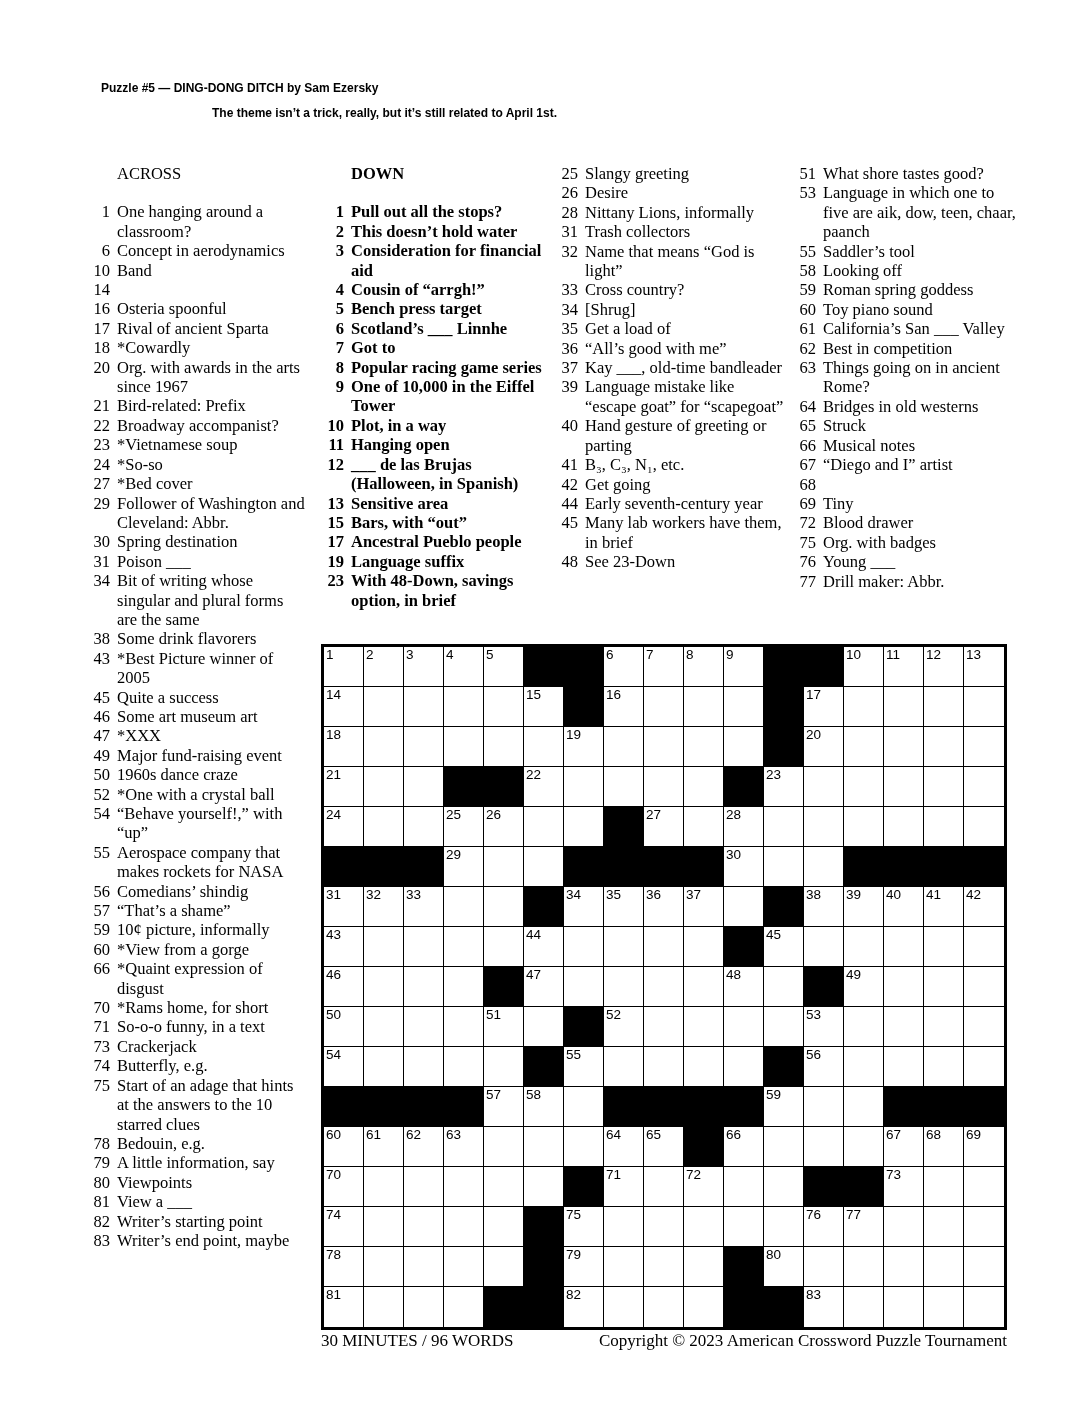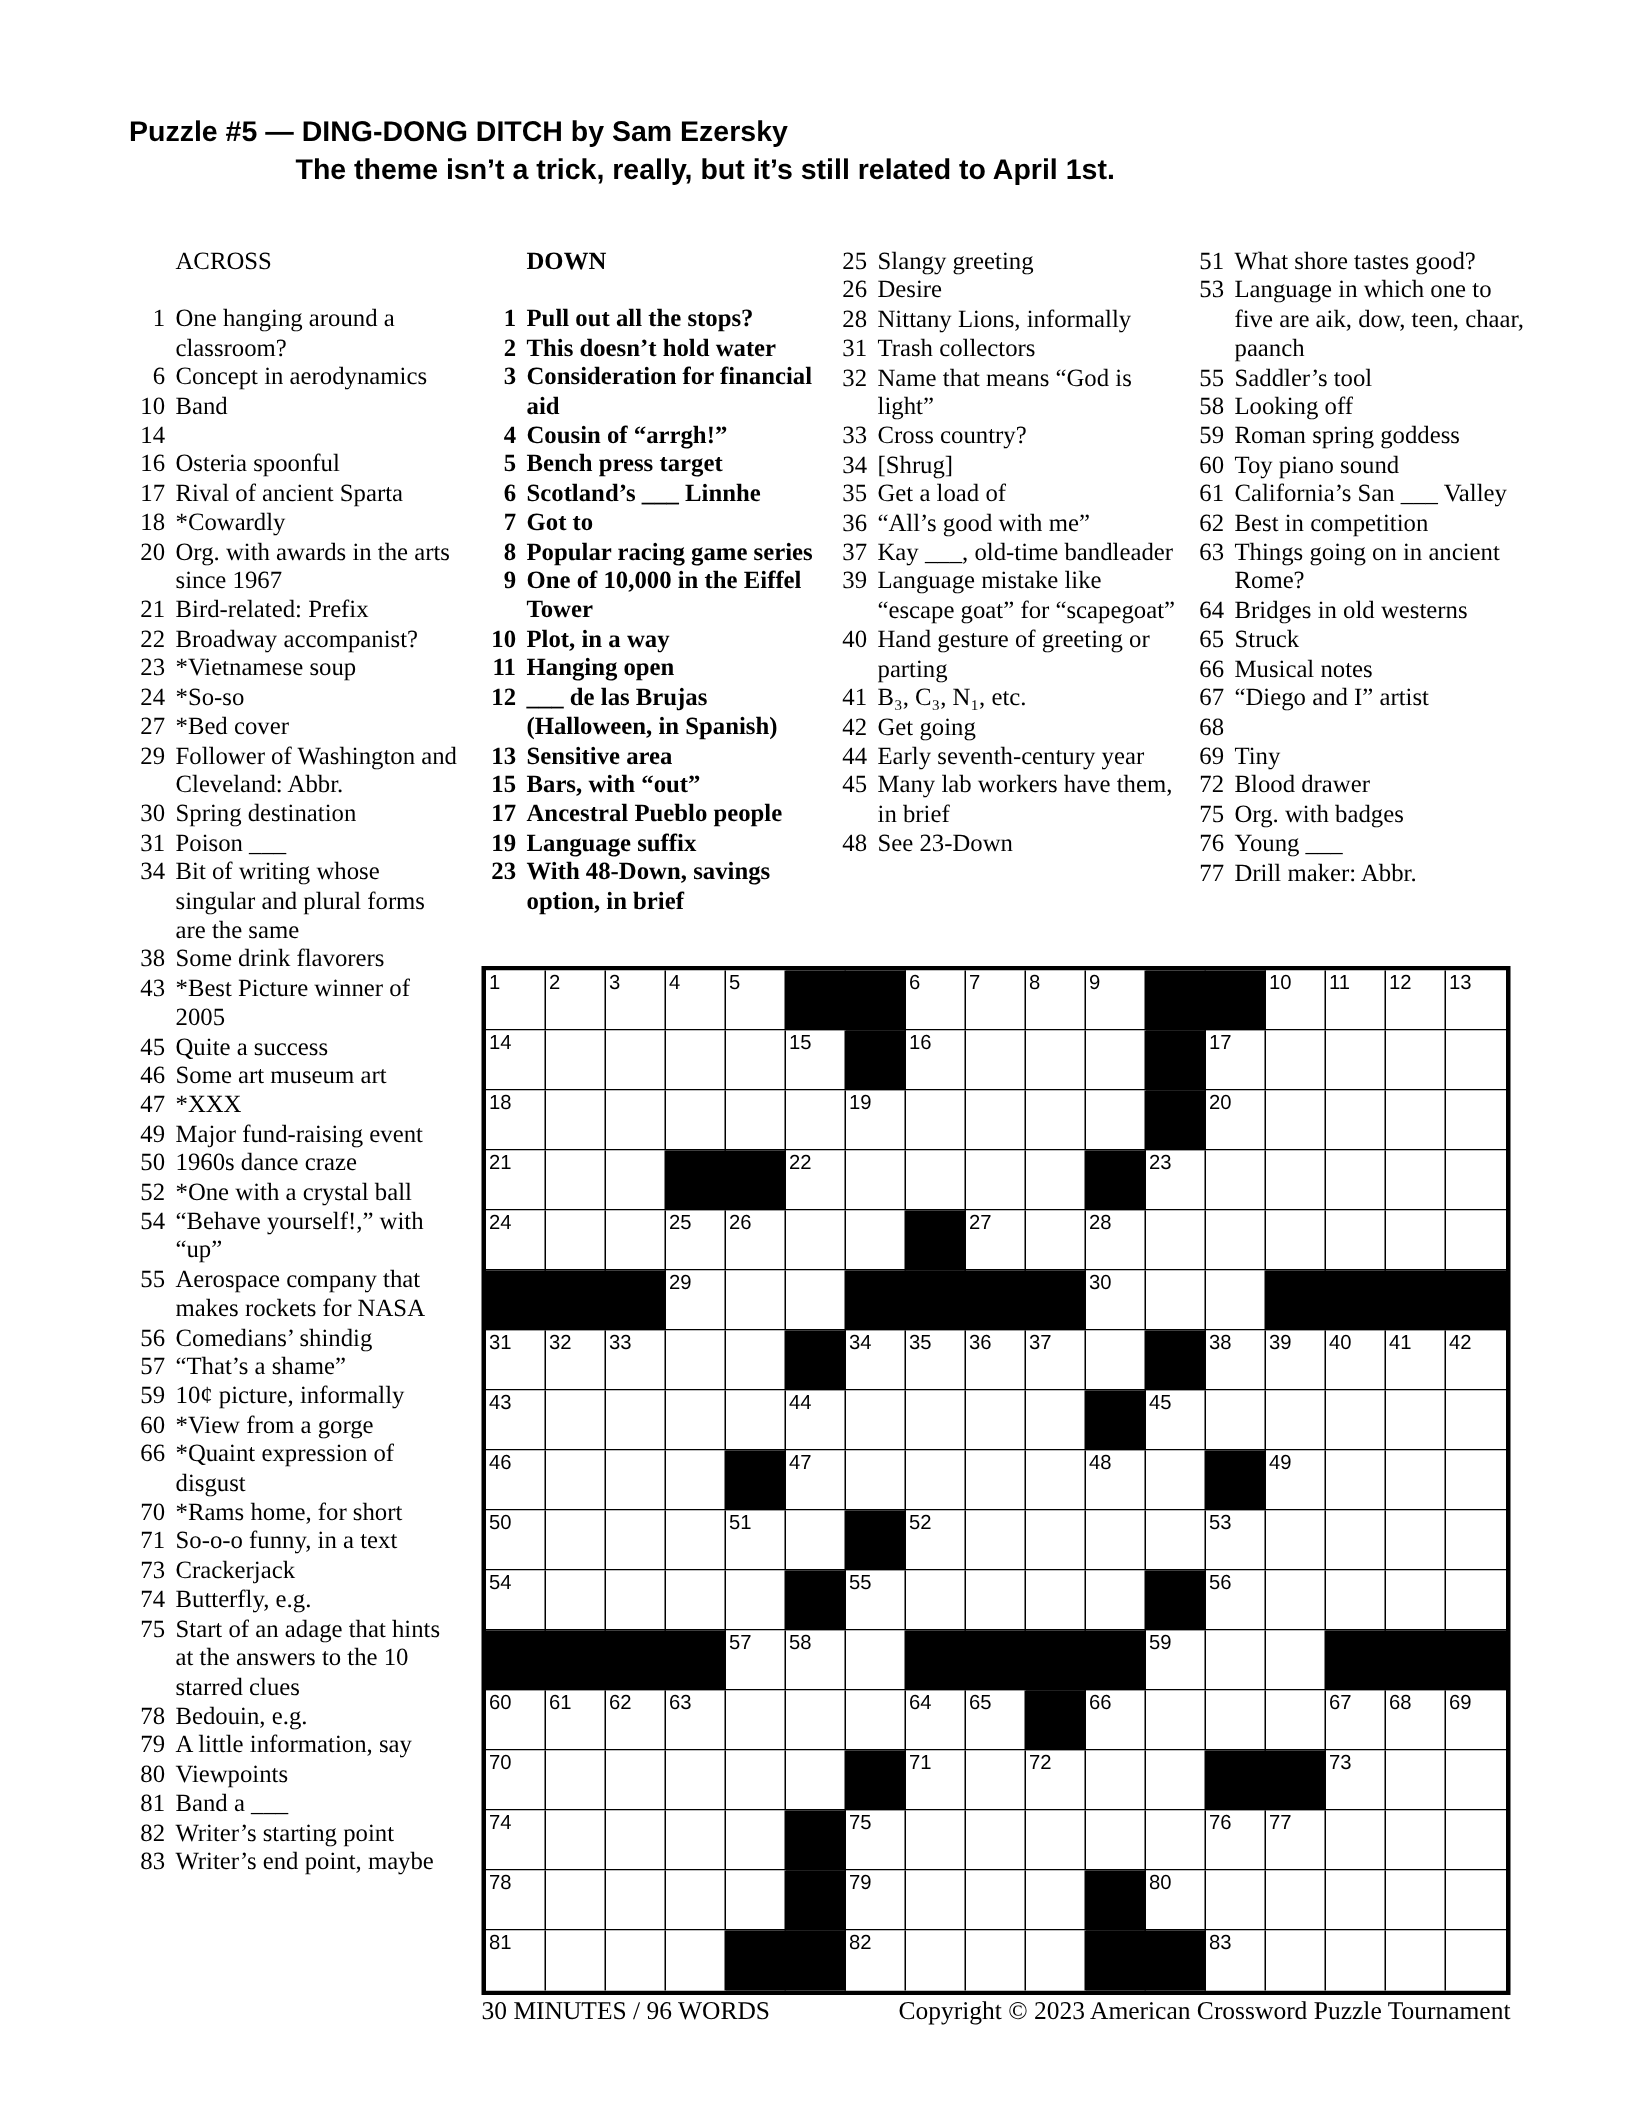--- a/index.html
+++ b/index.html
@@ -1,19 +1,19 @@
 <!DOCTYPE html>
 <html><head>
 <meta charset="utf-8">
 <style>
   html,body { margin:0; padding:0; background:#fff; }
   .page { position:relative; width:1088px; height:1408px; background:#fff; color:#000; overflow:hidden; }
 
   
-  .title-block { position:absolute; left:86px; top:76px; font-family:"Liberation Sans",sans-serif; font-weight:bold; font-size:19px; line-height:25px; white-space:nowrap; }
+  .title-block { position:absolute; left:101px; top:76px; font-family:"Liberation Sans",sans-serif; font-weight:bold; font-size:12px; line-height:25px; white-space:nowrap; }
   .title-line2 { margin-left:111px; }
 
   
   .cluecol { position:absolute; top:164px; font-family:"Liberation Serif",serif; font-size:16.5px; line-height:19.4px; }
   #col-across { left:82px;  width:223px; }
   #col-down   { left:316px; width:226px;font-weight:bold; }
   #col-d3     { left:550px; width:238px; }
   #col-d4     { left:788px; width:234px; }
   .hdr { padding-left:35px; margin-bottom:19px; }
   .clue { display:flex; }
@@ -198,21 +198,21 @@
         <div class="clue">
           <span class="num">79</span>
           <span class="txt">A little information, say</span>
         </div>
         <div class="clue">
           <span class="num">80</span>
           <span class="txt">Viewpoints</span>
         </div>
         <div class="clue">
           <span class="num">81</span>
-          <span class="txt">Band a ___</span>
+          <span class="txt">View a ___</span>
         </div>
         <div class="clue">
           <span class="num">82</span>
           <span class="txt">Writer’s starting point</span>
         </div>
         <div class="clue">
           <span class="num">83</span>
           <span class="txt">Writer’s end point, maybe</span>
         </div>
       </div>

